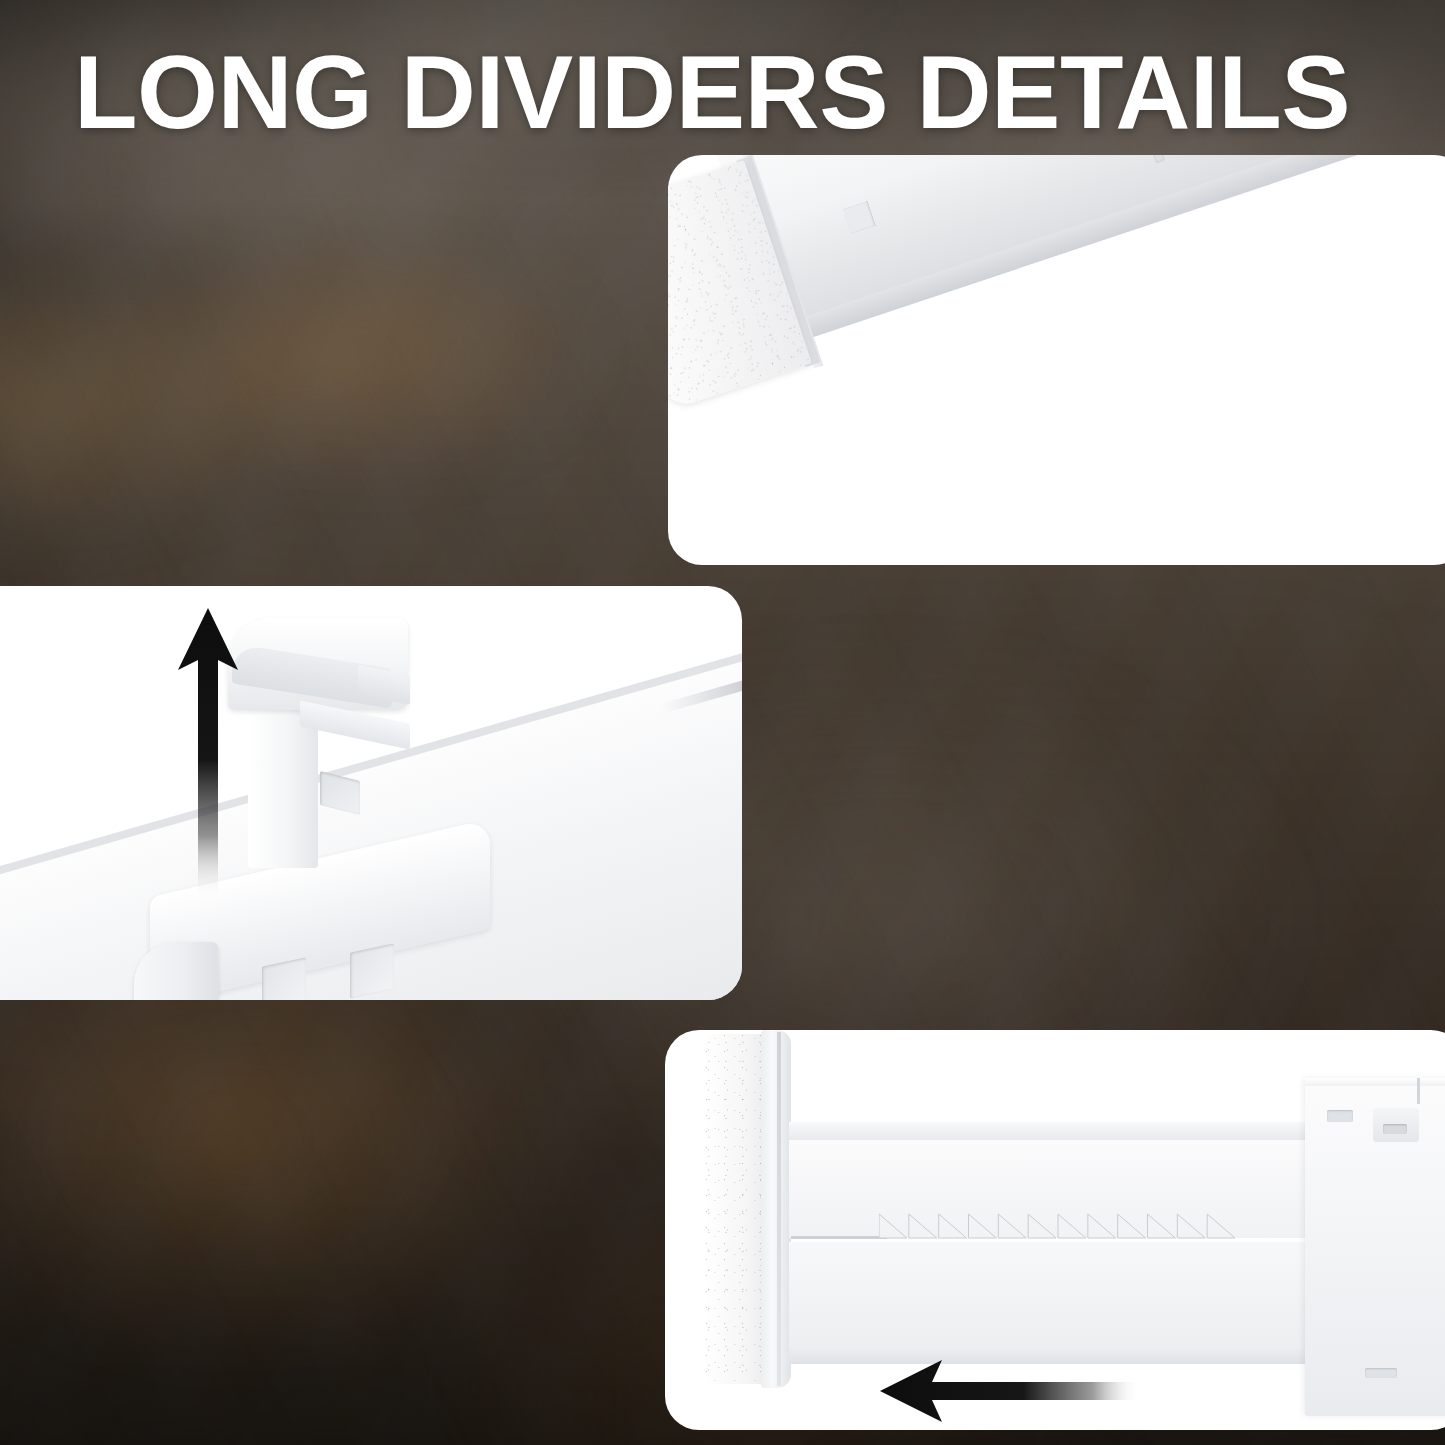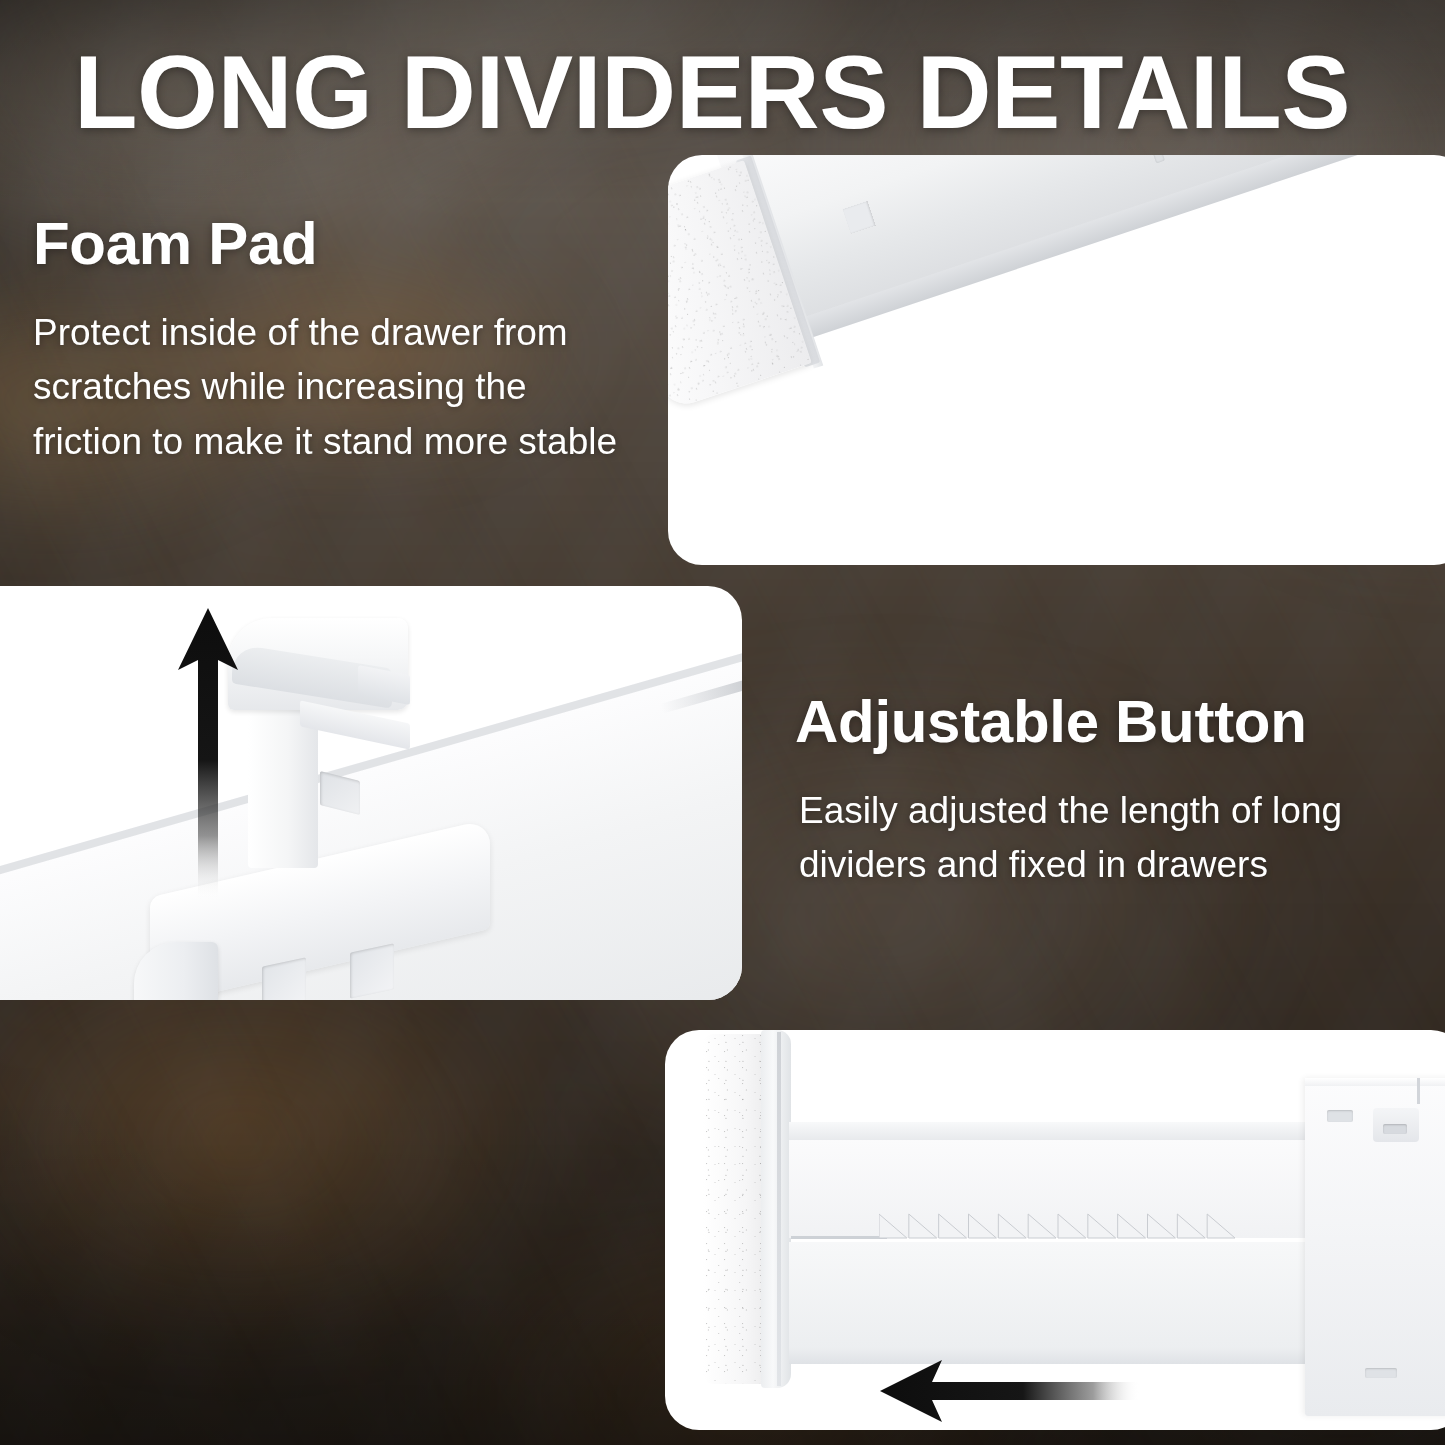--- a/index.html
+++ b/index.html
@@ -228,24 +228,20 @@
       <div class="foam-edge"></div>
 
       <div class="foam-slotB"></div>
       <div class="foam-notch"></div>
       <div class="foam-cap"></div>
       <div class="foam-pad-rim"></div>
       <div class="foam-pad"></div>
     </div>
   </div>
 
-  <div class="feature f-foam">
-    <h2>Foam Pad</h2>
-    <p>Protect inside of the drawer from scratches while increasing the friction to make it stand more stable</p>
-  </div>
 
   <div class="panel p-adj">
     <div>
       <div class="adj-blade"></div>
       <div class="adj-blade-top"></div>
       <div class="adj-blade-seam"></div>
       <div class="adj-saddle"></div>
       <div class="adj-collar"></div>
       <div class="adj-post"></div>
       <div class="adj-cap"></div>
@@ -263,24 +259,20 @@
       <linearGradient id="gradUp" x1="0" y1="0" x2="0" y2="1">
         <stop offset="0%" stop-color="#0d0d0d" stop-opacity="1"></stop>
         <stop offset="52%" stop-color="#151515" stop-opacity="1"></stop>
         <stop offset="78%" stop-color="#3b3b3b" stop-opacity="0.55"></stop>
         <stop offset="100%" stop-color="#ffffff" stop-opacity="0"></stop>
       </linearGradient>
     </defs>
     <path d="M32 0 L62 62 L42 52 L42 292 L22 292 L22 52 L2 62 Z" fill="url(#gradUp)"></path>
   </svg>
 
-  <div class="feature f-adj">
-    <h2>Adjustable Button</h2>
-    <p>Easily adjusted the length of long dividers and fixed in drawers</p>
-  </div>
 
   <div class="feature f-ser">
   </div>
 
   <div class="panel p-ser">
     <div>
       <div class="ser-foam"></div>
       <div class="ser-endcap"></div>
       <div class="ser-endline"></div>
       <div class="ser-rail-top"></div>

